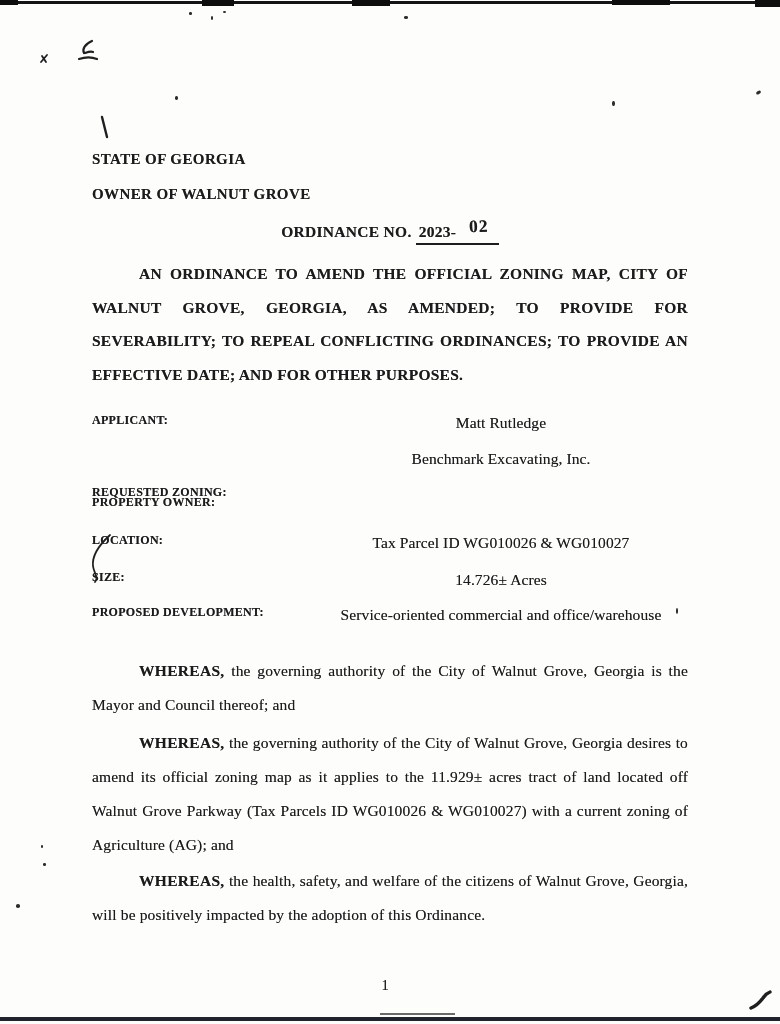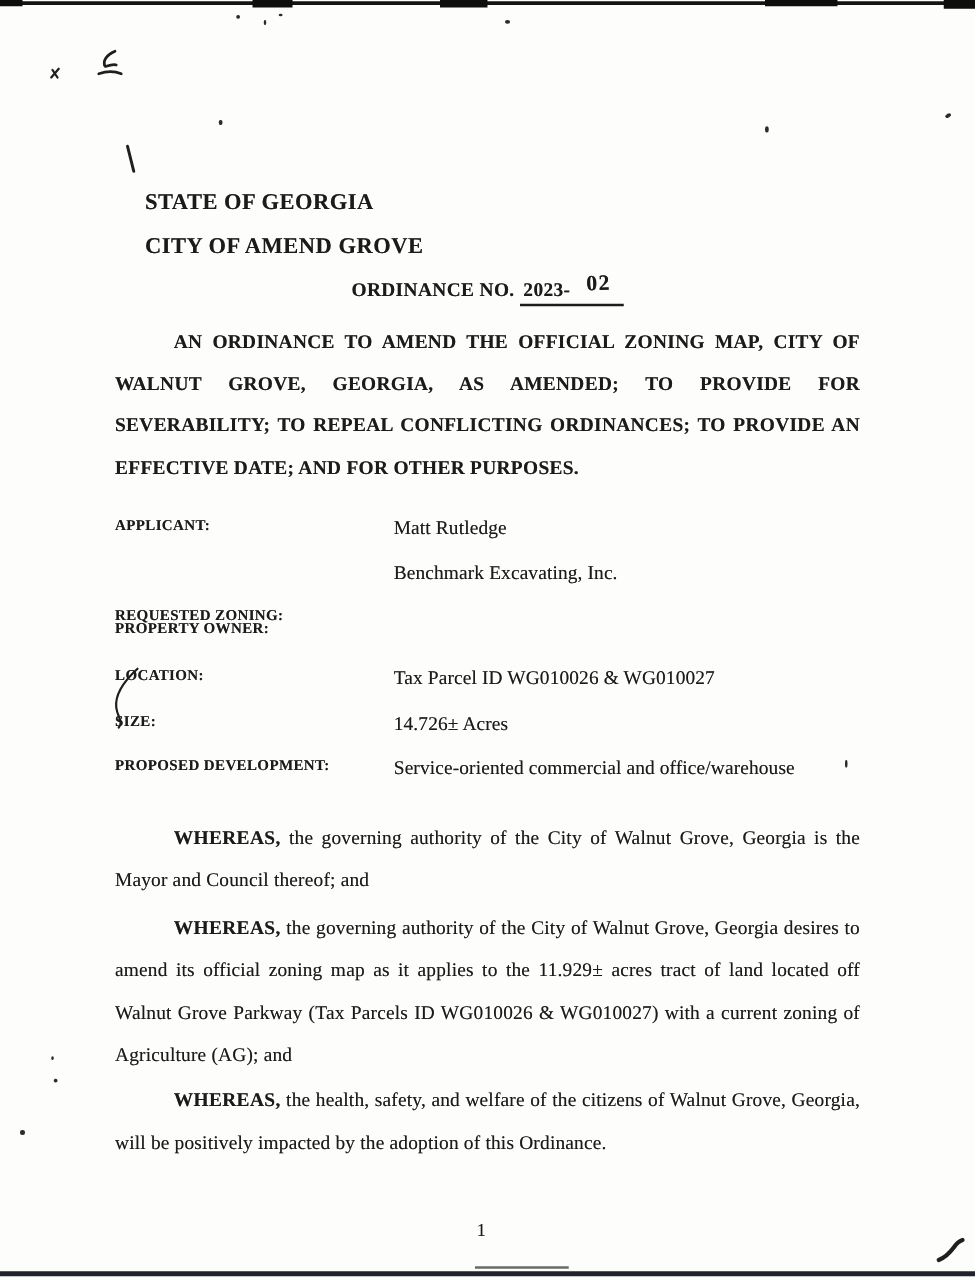--- a/index.html
+++ b/index.html
@@ -33,23 +33,22 @@
   .bottom-dashes {
     position: absolute; top: 1013px; left: 380px; width: 75px; height: 2px;
     background: #6a6a6a;
   }
 
   .speck { position: absolute; background: #2c2c2c; border-radius: 45%; }
 
   
   .hdr {
     font-weight: bold;
-    font-size: 18px;
+    font-size: 15px;
     letter-spacing: 0.4px;
-    margin-left: 24px;
   }
   .ord-line {
     left: 0; width: 780px; text-align: center;
     font-size: 15.5px; font-weight: bold; letter-spacing: 0.3px;
   }
   .ord-underlined {
     display: inline-block;
     border-bottom: 2px solid #1d1d1d;
     padding: 0 10px 1px 3px;
     margin-left: 4px;
@@ -83,20 +82,21 @@
     font-weight: bold;
     font-size: 12px;
     letter-spacing: 0.3px;
     white-space: nowrap;
   }
   .detail-value {
     left: 315px; width: 372px;
     font-size: 15.5px;
     letter-spacing: 0.1px;
     line-height: 19px;
+    text-align: center;
   }
 
   .page-number {
     left: 0; width: 770px; top: 977px;
     text-align: center;
     font-size: 14.5px;
   }
 
   .pen { position: absolute; }
   .pen path { fill: none; stroke: #1f1f1f; stroke-linecap: round; }
@@ -133,21 +133,21 @@
   </svg>
   <svg class="pen" style="left:38px;top:52px;" width="14" height="14" viewBox="0 0 14 14">
     <path d="M 3 10 L 9 3 M 4 4 L 8 10" stroke-width="1.8"></path>
   </svg>
 
   <svg class="pen" style="left:99px;top:115px;" width="12" height="26" viewBox="0 0 12 26">
     <path d="M 3 2 L 8 22" stroke-width="2.4"></path>
   </svg>
 
   <div class="abs hdr" style="left:92px;top:151px;">STATE OF GEORGIA</div>
-  <div class="abs hdr" style="left:92px;top:186px;">CITY OF AMEND GROVE</div>
+  <div class="abs hdr" style="left:92px;top:186px;">OWNER OF WALNUT GROVE</div>
 
   <div class="abs ord-line" style="top:221px;">
     <span>ORDINANCE NO.</span><span class="ord-underlined"><span class="ord-typed">2023-</span><span class="ord-hand">02</span></span>
   </div>
 
   <div class="abs para title-para" style="top:257px;">AN ORDINANCE TO AMEND THE OFFICIAL ZONING MAP, CITY OF WALNUT GROVE, GEORGIA, AS AMENDED; TO PROVIDE FOR SEVERABILITY; TO REPEAL CONFLICTING ORDINANCES; TO PROVIDE AN EFFECTIVE DATE; AND FOR OTHER PURPOSES.</div>
 
   <div class="abs detail-label" style="top:413px;">APPLICANT:</div>
   <div class="abs detail-value" style="top:413px;">Matt Rutledge</div>
 

